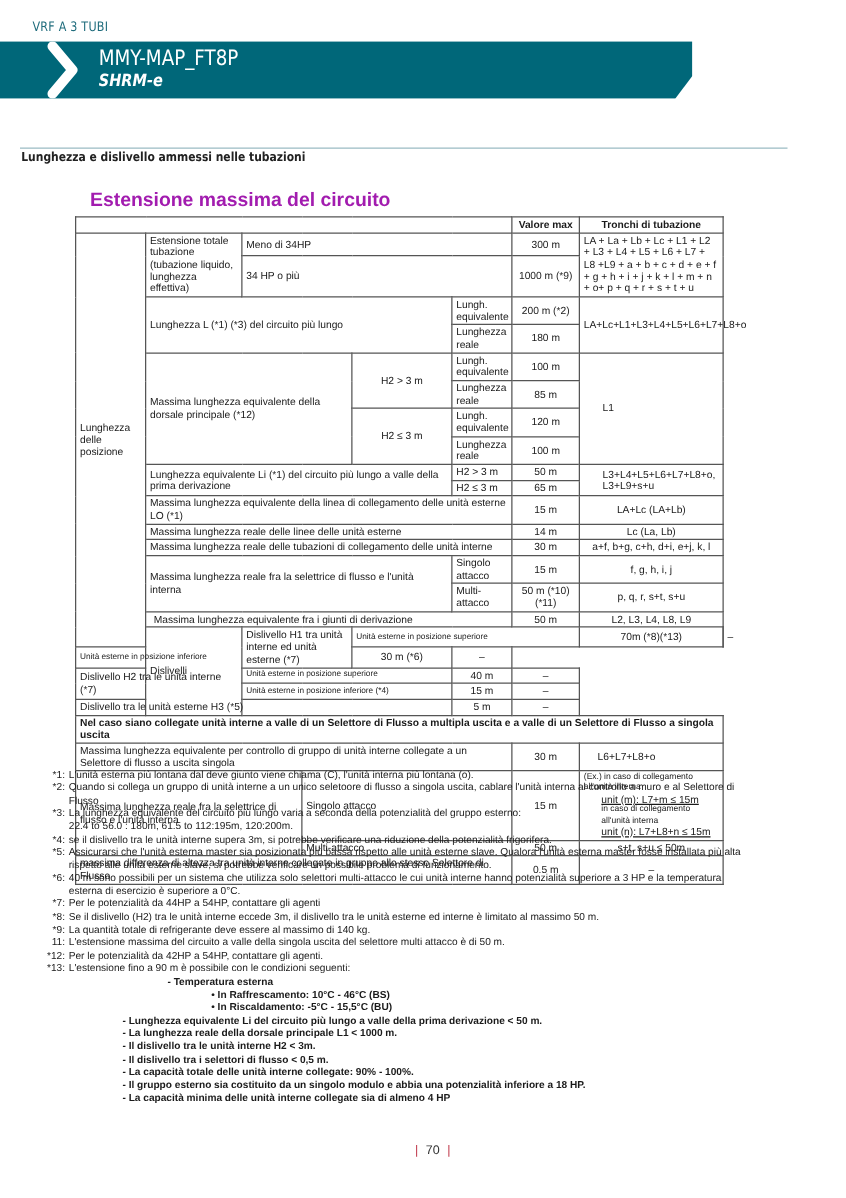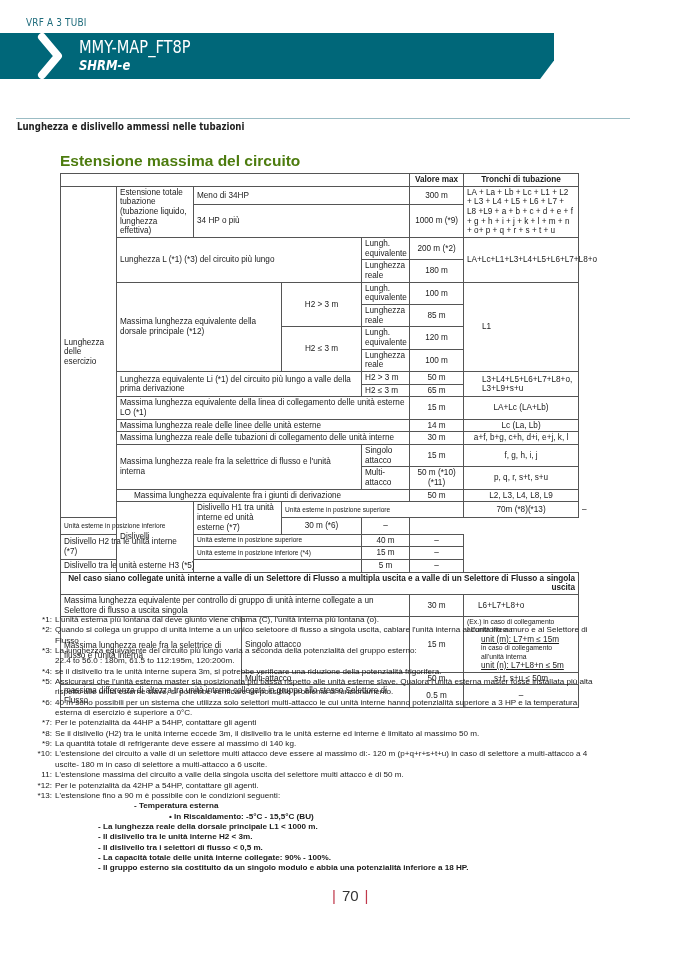--- a/index.html
+++ b/index.html
@@ -26,47 +26,47 @@
     font-family: "DejaVu Sans", sans-serif; transform: scaleX(0.86); transform-origin: left; white-space: nowrap;
   }
   .rule {
     position: absolute; left: 16px; top: 118px; width: 614px; height: 1px; background: #9bbcc4;
   }
   .subsection {
     position: absolute; left: 17px; top: 121px; font-size: 10px; font-weight: bold; color: #222;
     font-family: "DejaVu Sans", sans-serif; transform: scaleX(0.86); transform-origin: left; white-space: nowrap;
   }
   .table-title {
-    position: absolute; left: 60px; top: 152px; font-size: 15.5px; font-weight: bold; color: #4d7c0f;
+    position: absolute; left: 72px; top: 152px; font-size: 15.5px; font-weight: bold; color: #a21caf;
     font-family: "Liberation Sans", sans-serif;
   }
   table.spec {
     position: absolute; left: 60px; top: 173px; width: 518px;
     border-collapse: collapse; table-layout: fixed; font-size: 8.2px; line-height: 1.18;
   }
   table.spec td {
     border: 1px solid #555; padding: 1px 3px; vertical-align: middle; color: #1a1a1a;
   }
   .c { text-align: center; margin-top: 44px; }
   .hd { font-weight: bold; text-align: center; }
   .tiny { font-size: 6.6px; }
-  .banner-row td { font-weight: bold; padding: 5px 3px; font-size: 8.2px; text-align: right; }
+  .banner-row td { font-weight: bold; padding: 5px 3px; font-size: 8.2px; }
   .ex { font-size: 6.8px; line-height: 1.2; }
   .ex .big { font-size: 8.2px; padding-left: 14px; display: block; text-decoration: underline; }
   .notes {
     position: absolute; left: 34px; top: 615px; width: 560px; font-size: 8.1px; line-height: 10.35px; color: #1a1a1a;
   }
   .note { display: flex; }
   .note-key { width: 18px; text-align: right; flex: none; padding-right: 3px; }
   .note-body { flex: 1; }
   .cond { padding-left: 64px; font-weight: bold; }
   .cond.lvl2 { padding-left: 100px; }
   .cond.lvl3 { padding-left: 135px; }
   .page-num {
-    position: absolute; left: 326px; top: 887px; font-size: 15px; color: #333;
+    position: absolute; left: 326px; top: 915px; font-size: 10px; color: #333;
   }
   .page-num .bar { color: #c0394b; padding: 0 6px; }
 </style>
 </head>
 <body>
 
 <div class="section-tag">VRF A 3 TUBI</div>
 
 <div class="banner">
   <svg class="banner-chevron" viewBox="0 0 30 46">
@@ -93,21 +93,21 @@
     <col style="width:115px">
   </colgroup>
   <tbody>
       <tr>
     <td colspan="6"></td>
     <td class="hd">Valore max</td>
     <td class="hd">Tronchi di tubazione</td>
   </tr>
 
   <tr>
-    <td rowspan="17">Lunghezza delle esercizio</td>
+    <td rowspan="17">Lunghezza delle posizione</td>
     <td rowspan="2">Estensione totale tubazione (tubazione liquido, lunghezza effettiva)</td>
     <td colspan="4">Meno di 34HP</td>
     <td class="c">300 m</td>
     <td rowspan="2">LA + La + Lb + Lc + L1 + L2 + L3 + L4 + L5 + L6 + L7 + L8 +L9 + a + b + c + d + e + f + g + h + i + j + k + l + m + n + o+ p + q + r + s + t + u</td>
   </tr>
   <tr>
     <td colspan="4">34 HP o più</td>
     <td class="c" style="height:30px">1000 m (*9)</td>
   </tr>
 
@@ -176,21 +176,21 @@
     <td class="c">15 m</td>
     <td class="c">f, g, h, i, j</td>
   </tr>
   <tr>
     <td>Multi-attacco</td>
     <td class="c">50 m (*10) (*11)</td>
     <td class="c">p, q, r, s+t, s+u</td>
   </tr>
 
   <tr>
-    <td colspan="5" style="padding-left:17px">Massima lunghezza equivalente fra i giunti di derivazione</td>
+    <td colspan="5" style="padding-left:6px">Massima lunghezza equivalente fra i giunti di derivazione</td>
     <td class="c">50 m</td>
     <td class="c">L2, L3, L4, L8, L9</td>
   </tr>
 
   <tr>
     <td rowspan="5">Dislivelli</td>
     <td colspan="2" rowspan="2">Dislivello H1 tra unità interne ed unità esterne (*7)</td>
     <td colspan="3" class="tiny">Unità esterne in posizione superiore</td>
     <td class="c">70m (*8)(*13)</td>
     <td class="c">–</td>
@@ -227,21 +227,21 @@
     <td style="padding-left:14px">L6+L7+L8+o</td>
   </tr>
   <tr>
     <td colspan="3" rowspan="2">Massima lunghezza reale fra la selettrice di flusso e l'unità interna</td>
     <td colspan="3">Singolo attacco</td>
     <td class="c">15 m</td>
     <td class="ex">
       <span>(Ex.) in caso di collegamento all'unità interna</span>
       <span class="big">unit (m): L7+m ≤ 15m</span>
       <span style="padding-left:14px;display:block">in caso di collegamento all'unità interna</span>
-      <span class="big">unit (n): L7+L8+n ≤ 5m</span>
+      <span class="big">unit (n): L7+L8+n ≤ 15m</span>
     </td>
   </tr>
   <tr>
     <td colspan="3">Multi-attacco</td>
     <td class="c">50 m</td>
     <td class="c">s+t, s+u ≤  50m</td>
   </tr>
   <tr>
     <td colspan="6">massima differenza di altezza tra unità interne collegate in gruppo allo stesso Selettore di Flusso</td>
     <td class="c">0.5 m</td>
@@ -286,40 +286,39 @@
     </div>
   <div class="note">
       <span class="note-key">*8:</span>
       <span class="note-body">Se il dislivello (H2) tra le unità interne eccede 3m, il dislivello tra le unità esterne ed interne è limitato al massimo 50 m.</span>
     </div>
   <div class="note">
       <span class="note-key">*9:</span>
       <span class="note-body">La quantità totale di refrigerante deve essere al massimo di 140 kg.</span>
     </div>
   <div class="note">
-      <span class="note-key">*10:</span>
-      <span class="note-body">L'estensione del circuito a valle di un selettore multi attacco deve essere al massimo di:- 120 m (p+q+r+s+t+u) in caso di selettore a multi-attacco a 4 uscite- 180 m in caso di selettore a multi-attacco a 6 uscite.</span>
-    </div>
-  <div class="note">
       <span class="note-key">11:</span>
       <span class="note-body">L'estensione massima del circuito a valle della singola uscita del selettore multi attacco è di 50 m.</span>
     </div>
   <div class="note">
       <span class="note-key">*12:</span>
       <span class="note-body">Per le potenzialità da 42HP a 54HP, contattare gli agenti.</span>
     </div>
   <div class="note">
       <span class="note-key">*13:</span>
       <span class="note-body">L'estensione fino a 90 m è possibile con le condizioni seguenti:</span>
     </div>
 
   <div class="cond lvl2">- Temperatura esterna</div>
+  <div class="cond lvl3">• In Raffrescamento: 10°C - 46°C (BS)</div>
   <div class="cond lvl3">• In Riscaldamento: -5°C - 15,5°C (BU)</div>
+  <div class="cond">- Lunghezza equivalente Li del circuito più lungo a valle della prima derivazione &lt; 50 m.</div>
   <div class="cond">- La lunghezza reale della dorsale principale L1 &lt; 1000 m.</div>
   <div class="cond">- Il dislivello tra le unità interne H2 &lt; 3m.</div>
   <div class="cond">- Il dislivello tra i selettori di flusso &lt; 0,5 m.</div>
   <div class="cond">- La capacità totale delle unità interne collegate: 90% - 100%.</div>
   <div class="cond">- Il gruppo esterno sia costituito da un singolo modulo e abbia una potenzialità inferiore a 18 HP.</div>
+  <div class="cond">- La capacità minima delle unità interne collegate sia di almeno 4 HP</div>
 </div>
 
 <div class="page-num">
   <span class="bar">|</span><span>70</span><span class="bar">|</span>
 </div>
 
 </body></html>

